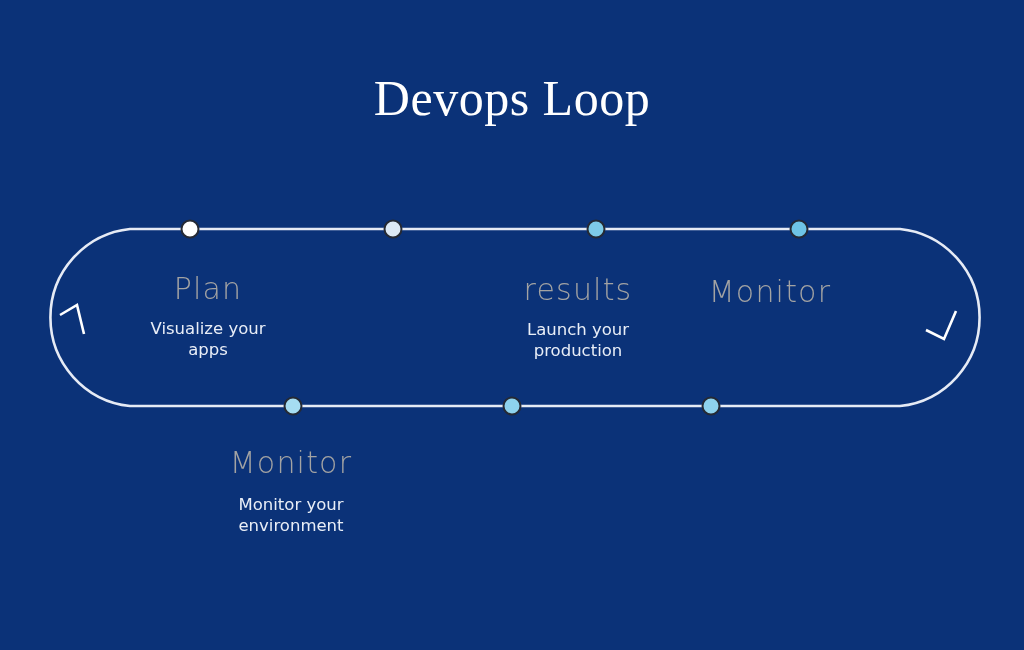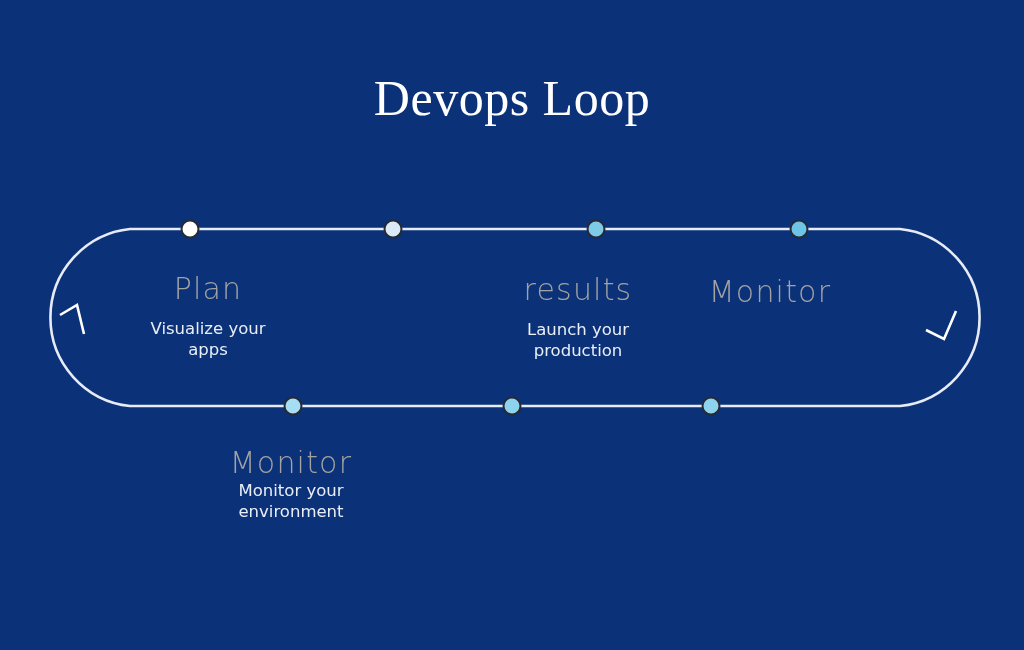--- a/index.html
+++ b/index.html
@@ -75,21 +75,21 @@
     font-family: "DejaVu Sans", sans-serif;
     font-weight: 400;
     line-height: 1.32;
     white-space: pre-line;
   }
 
   .top-row .stage-title { font-size: 30px; }
   .top-row .stage-desc  { font-size: 16.5px; margin-top: 12px; }
 
   .bottom-row .stage-title { font-size: 30px; }
-  .bottom-row .stage-desc  { font-size: 16.5px; }
+  .bottom-row .stage-desc  { font-size: 16.5px; margin-top: 14px; }
 </style>
 </head>
 <body>
 
 <div id="canvas">
 
   <div id="title">Devops Loop</div>
 
   <svg id="loop-svg" viewBox="0 0 1024 650">
 

